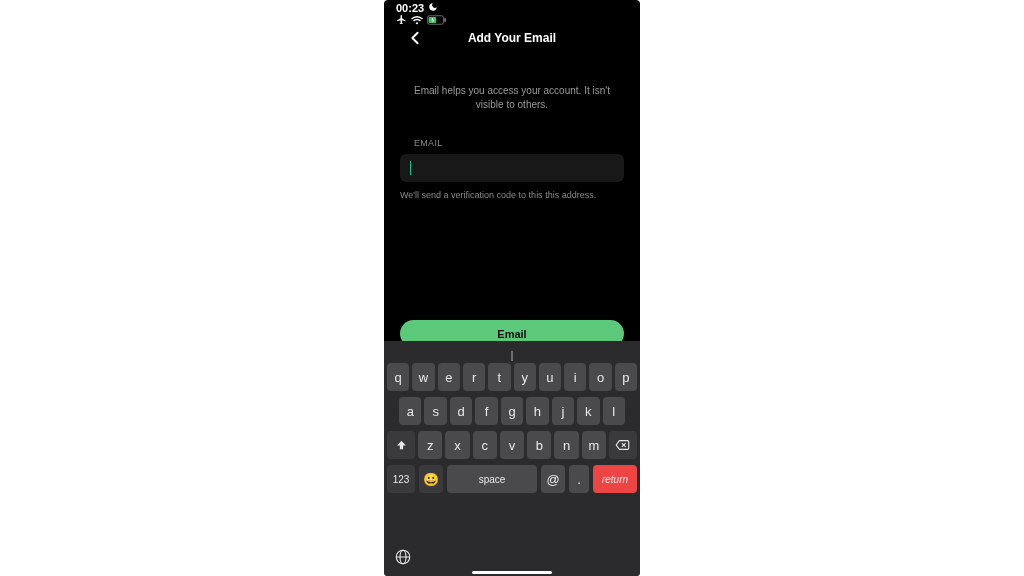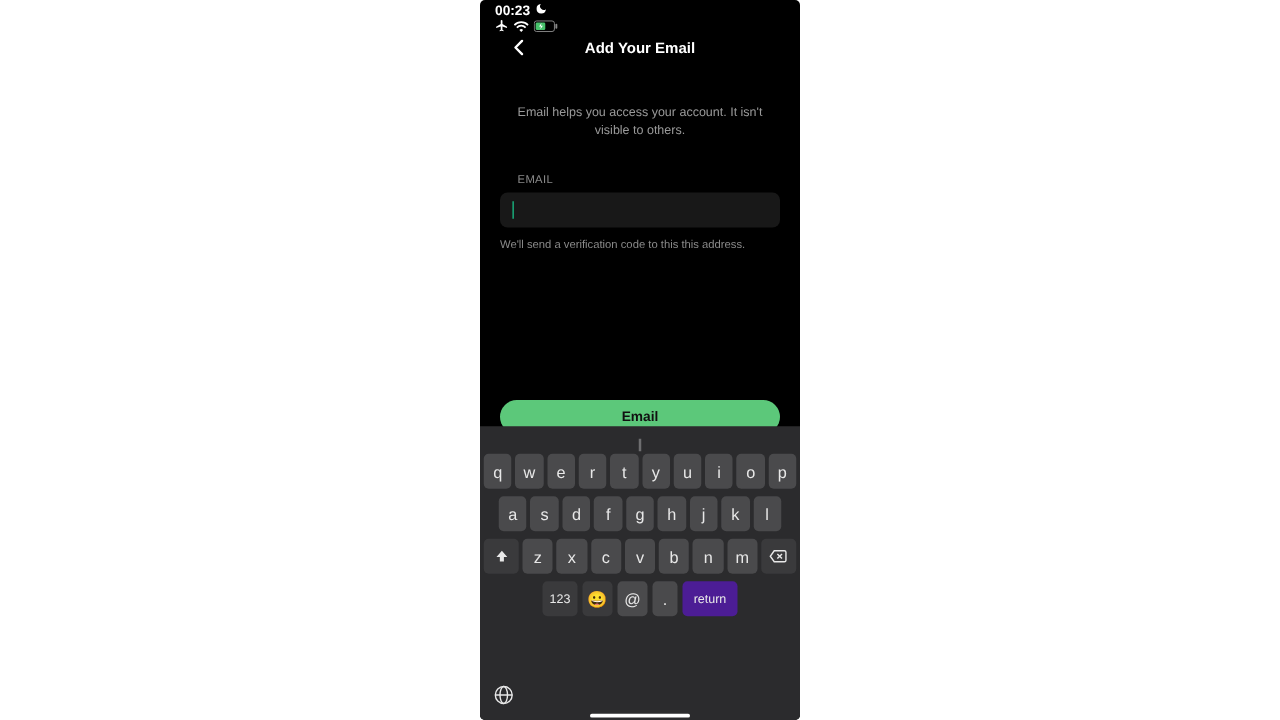--- a/index.html
+++ b/index.html
@@ -36,21 +36,21 @@
   .key.dark{background:#3a3a3c;}
   .key.fn{font-size:10px;}
   .row2{padding:0 15px;}
   .row3 .shift,.row3 .del{flex:0 0 28px;}
   .row4{gap:4px;padding:0 3px;}
   .row4 .k123{flex:0 0 28px;font-size:10px;}
   .row4 .emoji{flex:0 0 24px;background:#3a3a3c;}
   .row4 .space{flex:1;}
   .row4 .at{flex:0 0 24px;}
   .row4 .dot{flex:0 0 20px;}
-  .row4 .return{flex:0 0 44px;font-size:10px;background:#4c1d95;}
+  .row4 .return{flex:0 0 44px;font-size:10px;background:#ef4444;font-style:italic;}
 
   .kb-bottom{position:absolute;bottom:6px;left:10px;}
   .home-ind{position:absolute;bottom:2px;left:50%;transform:translateX(-50%);width:80px;height:3px;border-radius:2px;background:#fff;}
 </style>
 </head>
 <body>
 <div class="stage">
 <div class="phone">
 
   <div class="status">
@@ -148,20 +148,21 @@
         <svg width="15" height="12" viewBox="0 0 24 18" fill="none" stroke="#e8e8e8" stroke-width="1.8">
               <path d="M7 2h13a2 2 0 012 2v10a2 2 0 01-2 2H7l-5-7 5-7z"></path>
               <line x1="11" y1="6" x2="17" y2="12"></line>
               <line x1="17" y1="6" x2="11" y2="12"></line>
             </svg>
       </div>
     </div>
     <div class="row row4">
       <div class="key dark fn k123">123</div>
       <div class="key emoji">😀</div>
+      <div class="key fn space">space</div>
       <div class="key at">@</div>
       <div class="key dot">.</div>
       <div class="key fn return">return</div>
     </div>
     <div class="kb-bottom">
       <svg width="18" height="18" viewBox="0 0 24 24" fill="none" stroke="#e8e8e8" stroke-width="1.5">
             <circle cx="12" cy="12" r="9"></circle>
             <ellipse cx="12" cy="12" rx="4" ry="9"></ellipse>
             <line x1="3" y1="12" x2="21" y2="12"></line>
           </svg>

